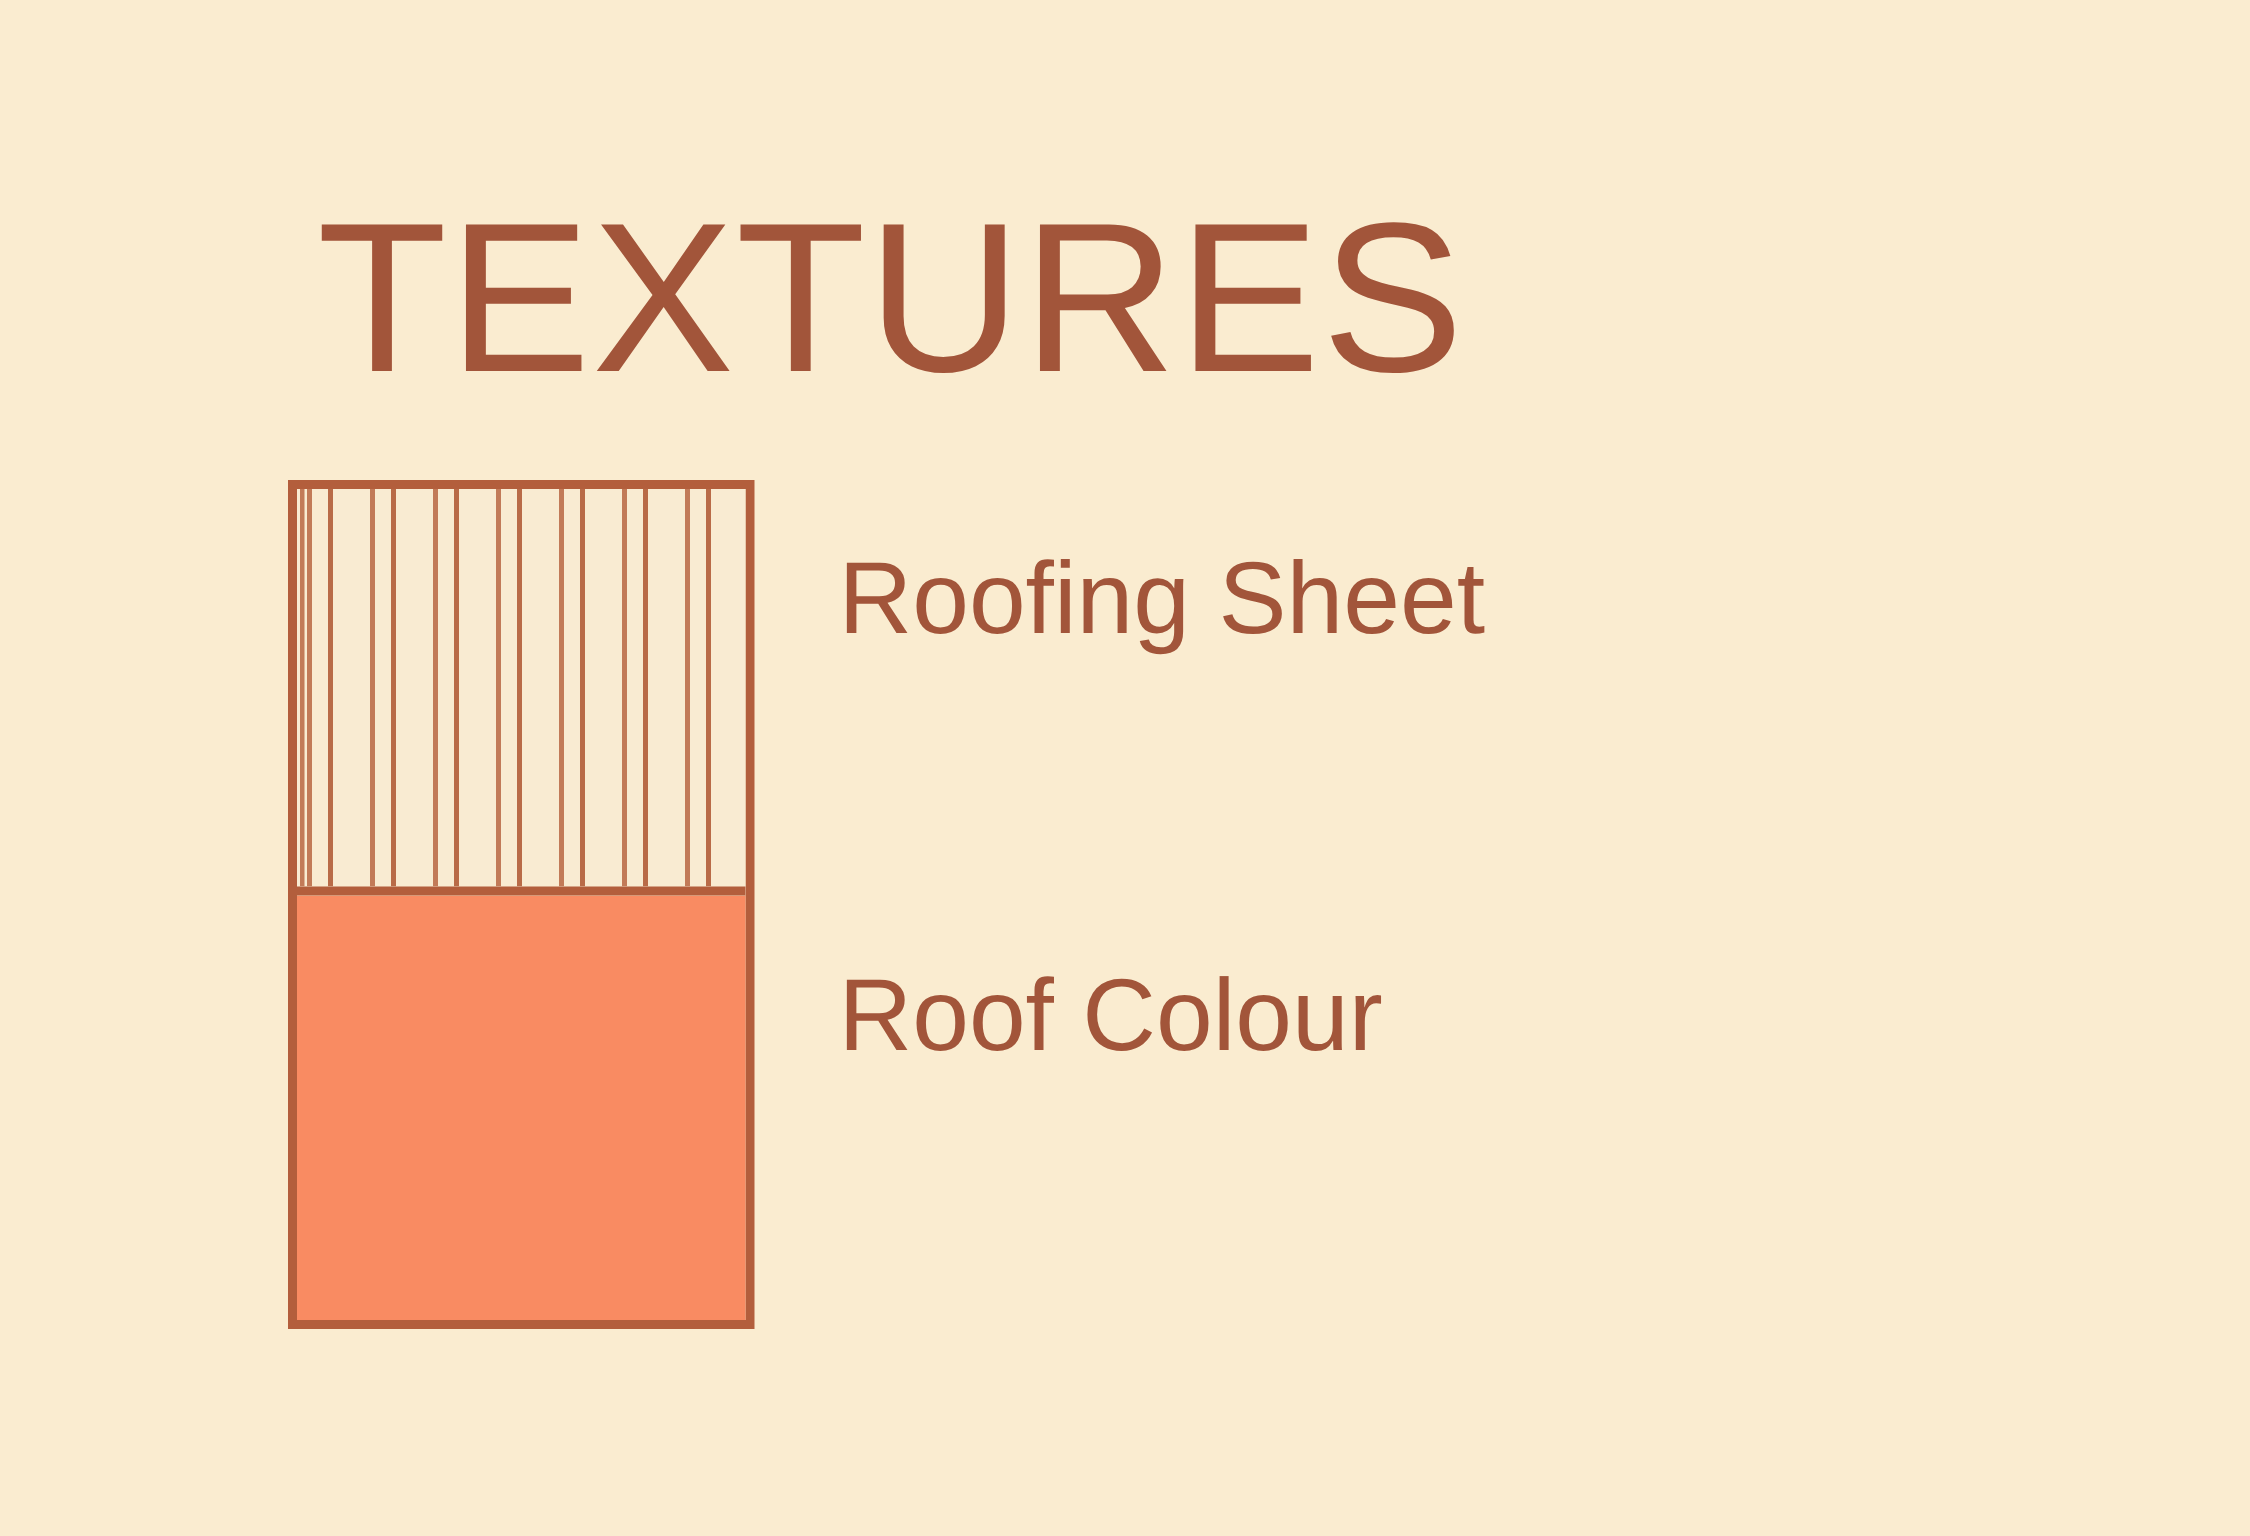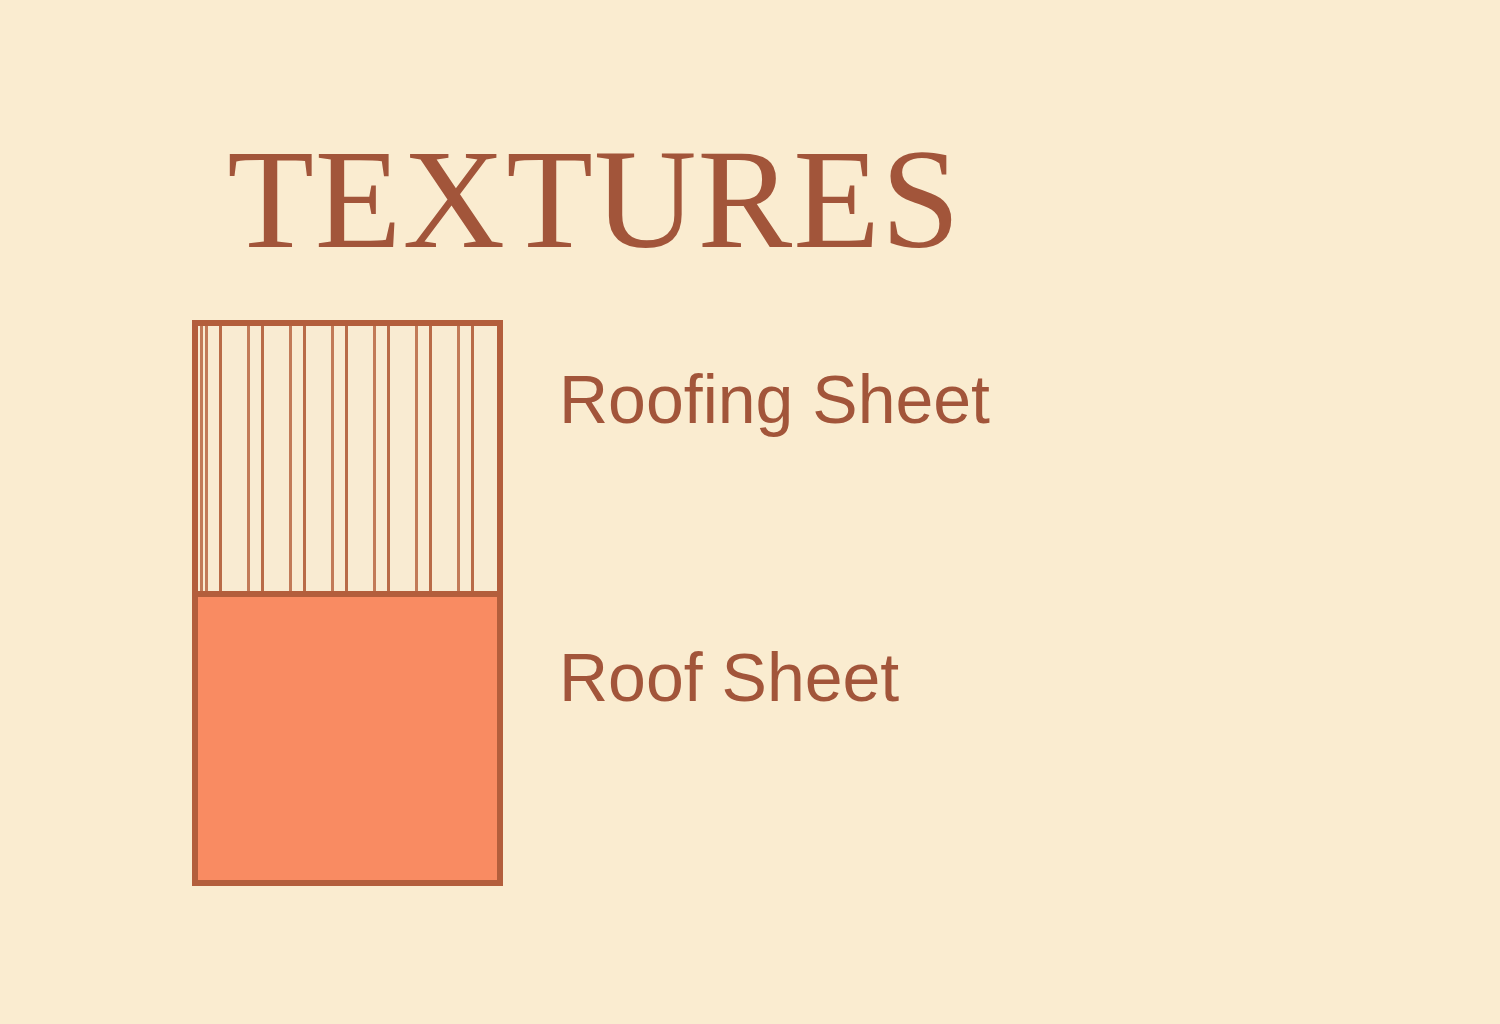--- a/index.html
+++ b/index.html
@@ -19,21 +19,21 @@
     background: #faecd0;
   }
 
   
   #title {
     position: absolute;
     left: 0;
     top: 128px;
     width: 1188px;
     text-align: center;
-    font-family: Liberation Serif, serif;
+    font-family: Liberation Sans, sans-serif;
     font-size: 142px;
     font-weight: 400;
     letter-spacing: 1px;
     line-height: 1;
     color: #a2553a;
     white-space: nowrap;
   }
 
   
   #swatch {
@@ -115,15 +115,15 @@
       <div class="rib-left"></div>
       <div class="ribs"></div>
     </div>
 
     <div id="swatch-colour"></div>
 
   </div>
 
   <div id="label-roofing-sheet" class="swatch-label">Roofing Sheet</div>
 
-  <div id="label-roof-colour" class="swatch-label">Roof Sheet</div>
+  <div id="label-roof-colour" class="swatch-label">Roof Colour</div>
 
 </div>
 
 </body></html>

